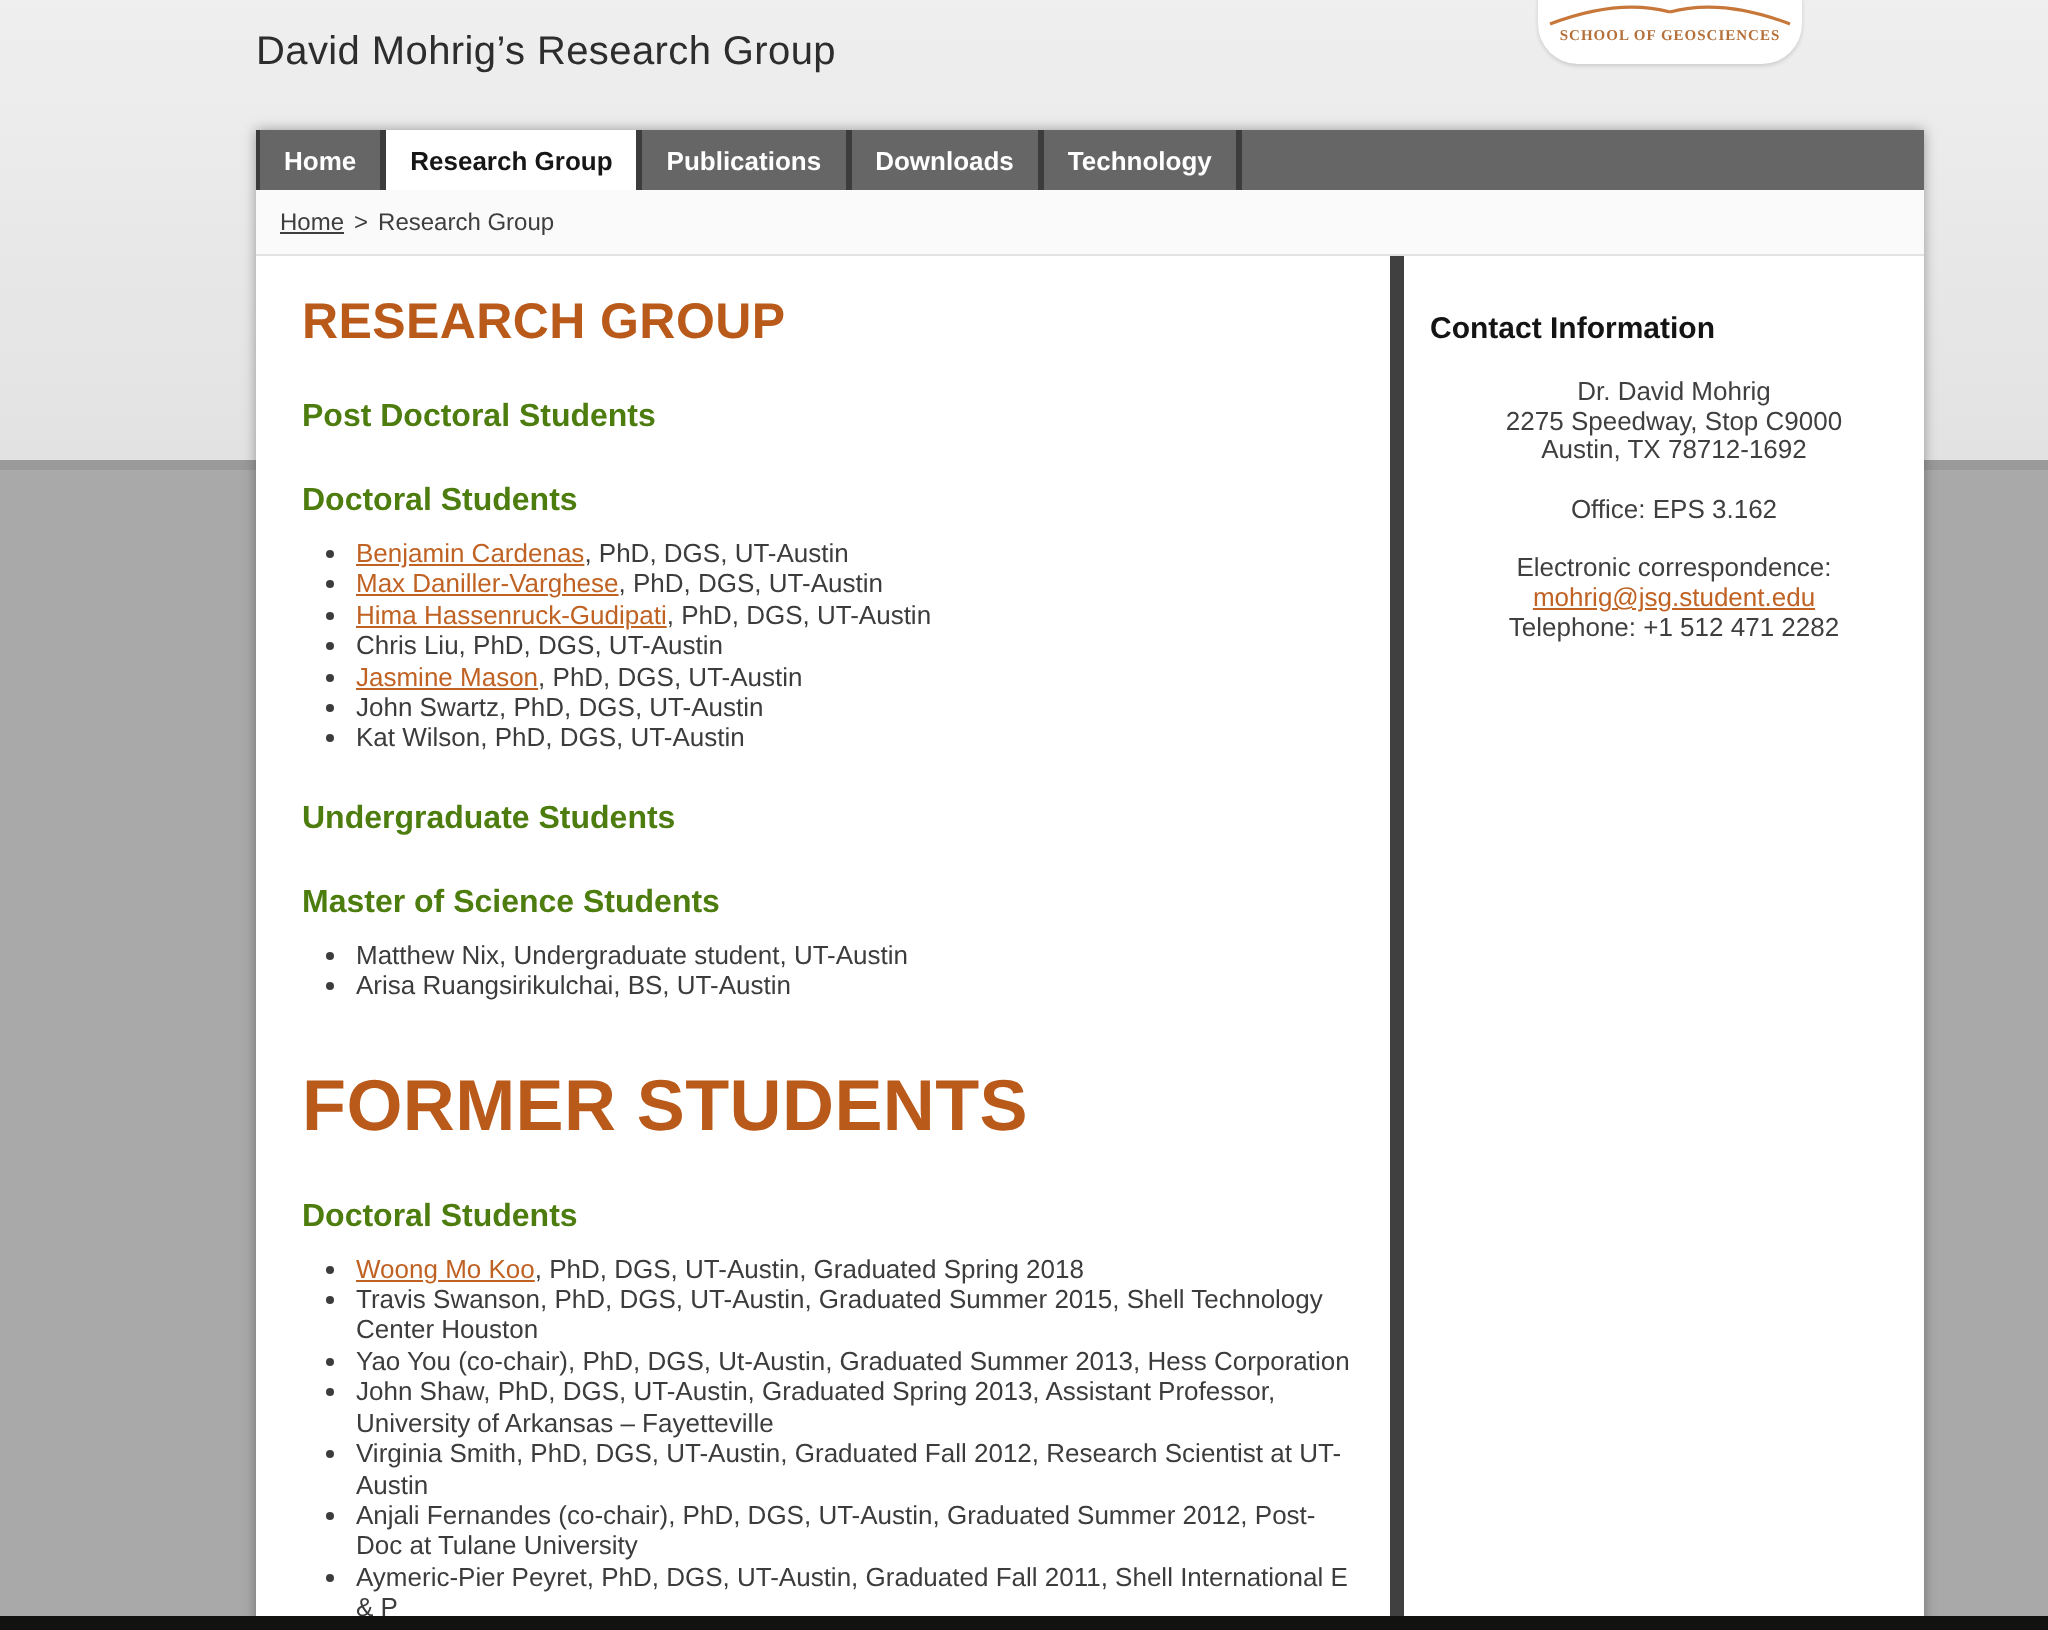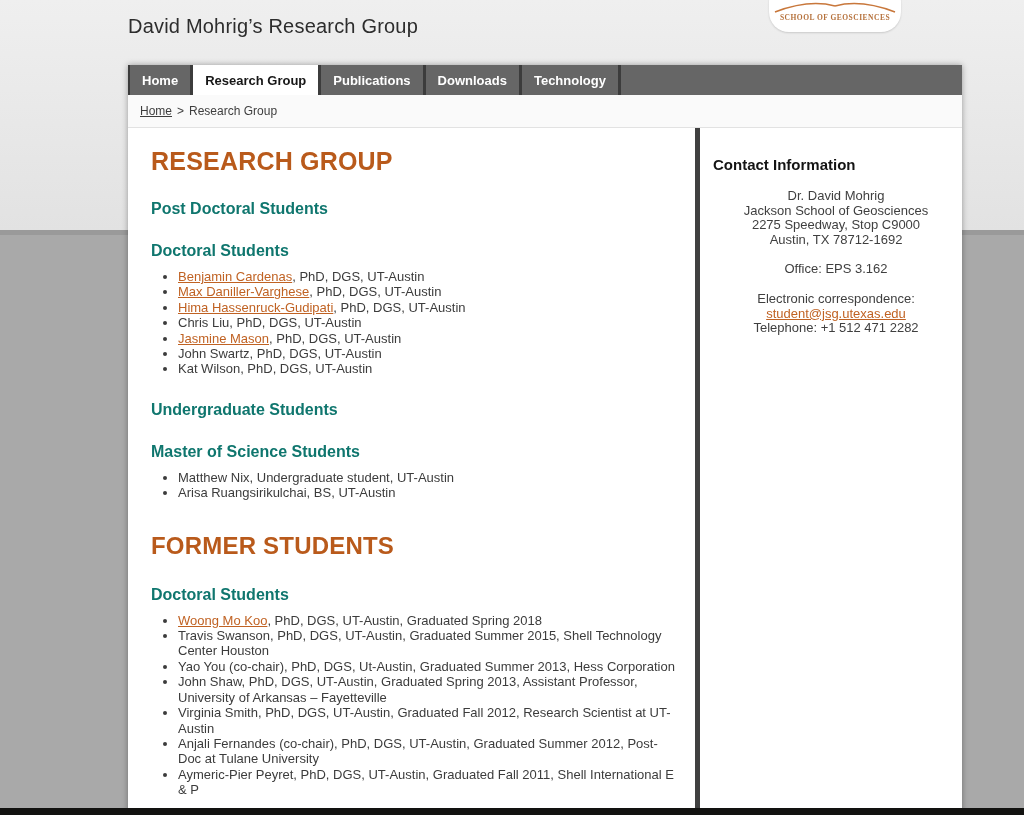--- a/index.html
+++ b/index.html
@@ -21,26 +21,26 @@
   .nav{height:30px;background:#3c3c3c;display:flex;align-items:stretch;gap:3px;padding-left:2px;}
   .nav-fill{flex:1;background:#666;}
   .tab{display:flex;align-items:center;padding:0 12px;color:#fff;font-size:13px;
     font-weight:bold;background:#666;cursor:pointer;white-space:nowrap;}
   .tab.active{background:#fff;color:#161616;}
   .breadcrumb{height:32px;background:#fafafa;border-bottom:1px solid #e2e2e2;
     display:flex;align-items:center;padding-left:12px;font-size:12px;color:#3e3e3e;gap:5px;}
   .breadcrumb a{color:#3e3e3e;text-decoration:underline;cursor:pointer;}
   .content{display:flex;height:687px;background:#fff;}
   .main{width:567px;box-sizing:border-box;padding:0 20px 6px 23px;overflow:hidden;}
-  .sidebar{flex:1;border-left:5px solid #404040;box-sizing:border-box;
+  .sidebar{flex:1;border-left:7px solid #404040;box-sizing:border-box;
     padding:14px 10px 23px 13px;overflow:hidden;}
   h1.sec{color:#b95a1b;margin:0;font-weight:bold;letter-spacing:0.2px;}
   h1.sec.small{font-size:25px;margin:19px 0 20px;}
-  h1.sec.large{font-size:24px;margin:31px 0 26px;}
-  h2.grp{font-size:16px;color:#0f766e;margin:24px 0 9px;font-weight:bold;}
+  h1.sec.large{font-size:36px;margin:31px 0 26px;}
+  h2.grp{font-size:16px;color:#4d7c0f;margin:24px 0 9px;font-weight:bold;}
   ul.students{margin:0 0 4px;padding-left:27px;}
   ul.students li{font-size:13px;color:#3c3c3c;line-height:15.4px;margin:0;}
   a.lnk{color:#c06223;text-decoration:underline;cursor:pointer;}
   .sb-title{font-size:15px;font-weight:bold;color:#141414;margin:14px 0 16px;}
   .sb-block{margin:0 0 15px;padding-left:7px;font-size:13px;color:#3f3f3f;line-height:14.6px;text-align:center;}
   .footer-bar{position:absolute;bottom:0;left:0;width:1024px;height:7px;background:#121210;z-index:10;}
 </style>
 </head>
 <body>
 
@@ -100,27 +100,26 @@
           <li><span>John Shaw, PhD, DGS, UT-Austin, Graduated Spring 2013, Assistant Professor, University of Arkansas – Fayetteville</span></li>
           <li><span>Virginia Smith, PhD, DGS, UT-Austin, Graduated Fall 2012, Research Scientist at UT-Austin</span></li>
           <li><span>Anjali Fernandes (co-chair), PhD, DGS, UT-Austin, Graduated Summer 2012, Post-Doc at Tulane University</span></li>
           <li><span>Aymeric-Pier Peyret, PhD, DGS, UT-Austin, Graduated Fall 2011, Shell International E &amp; P</span></li>
         </ul>
       </div>
     <div class="sidebar">
       <div class="sb-title">Contact Information</div>
       <div class="sb-block">
           <div>Dr. David Mohrig</div>
-          <div>Jackson School of Geosciences</div>
           <div>2275 Speedway, Stop C9000</div>
           <div>Austin, TX 78712-1692</div>
         </div>
       <div class="sb-block">Office: EPS 3.162</div>
       <div class="sb-block">
         <div>Electronic correspondence:</div>
-        <a class="lnk">student@jsg.utexas.edu</a>
+        <a class="lnk">mohrig@jsg.student.edu</a>
         <div>Telephone: +1 512 471 2282</div>
       </div>
     </div>
   </div>
 </div>
 
 <div class="footer-bar"></div>
 
 </body></html>

